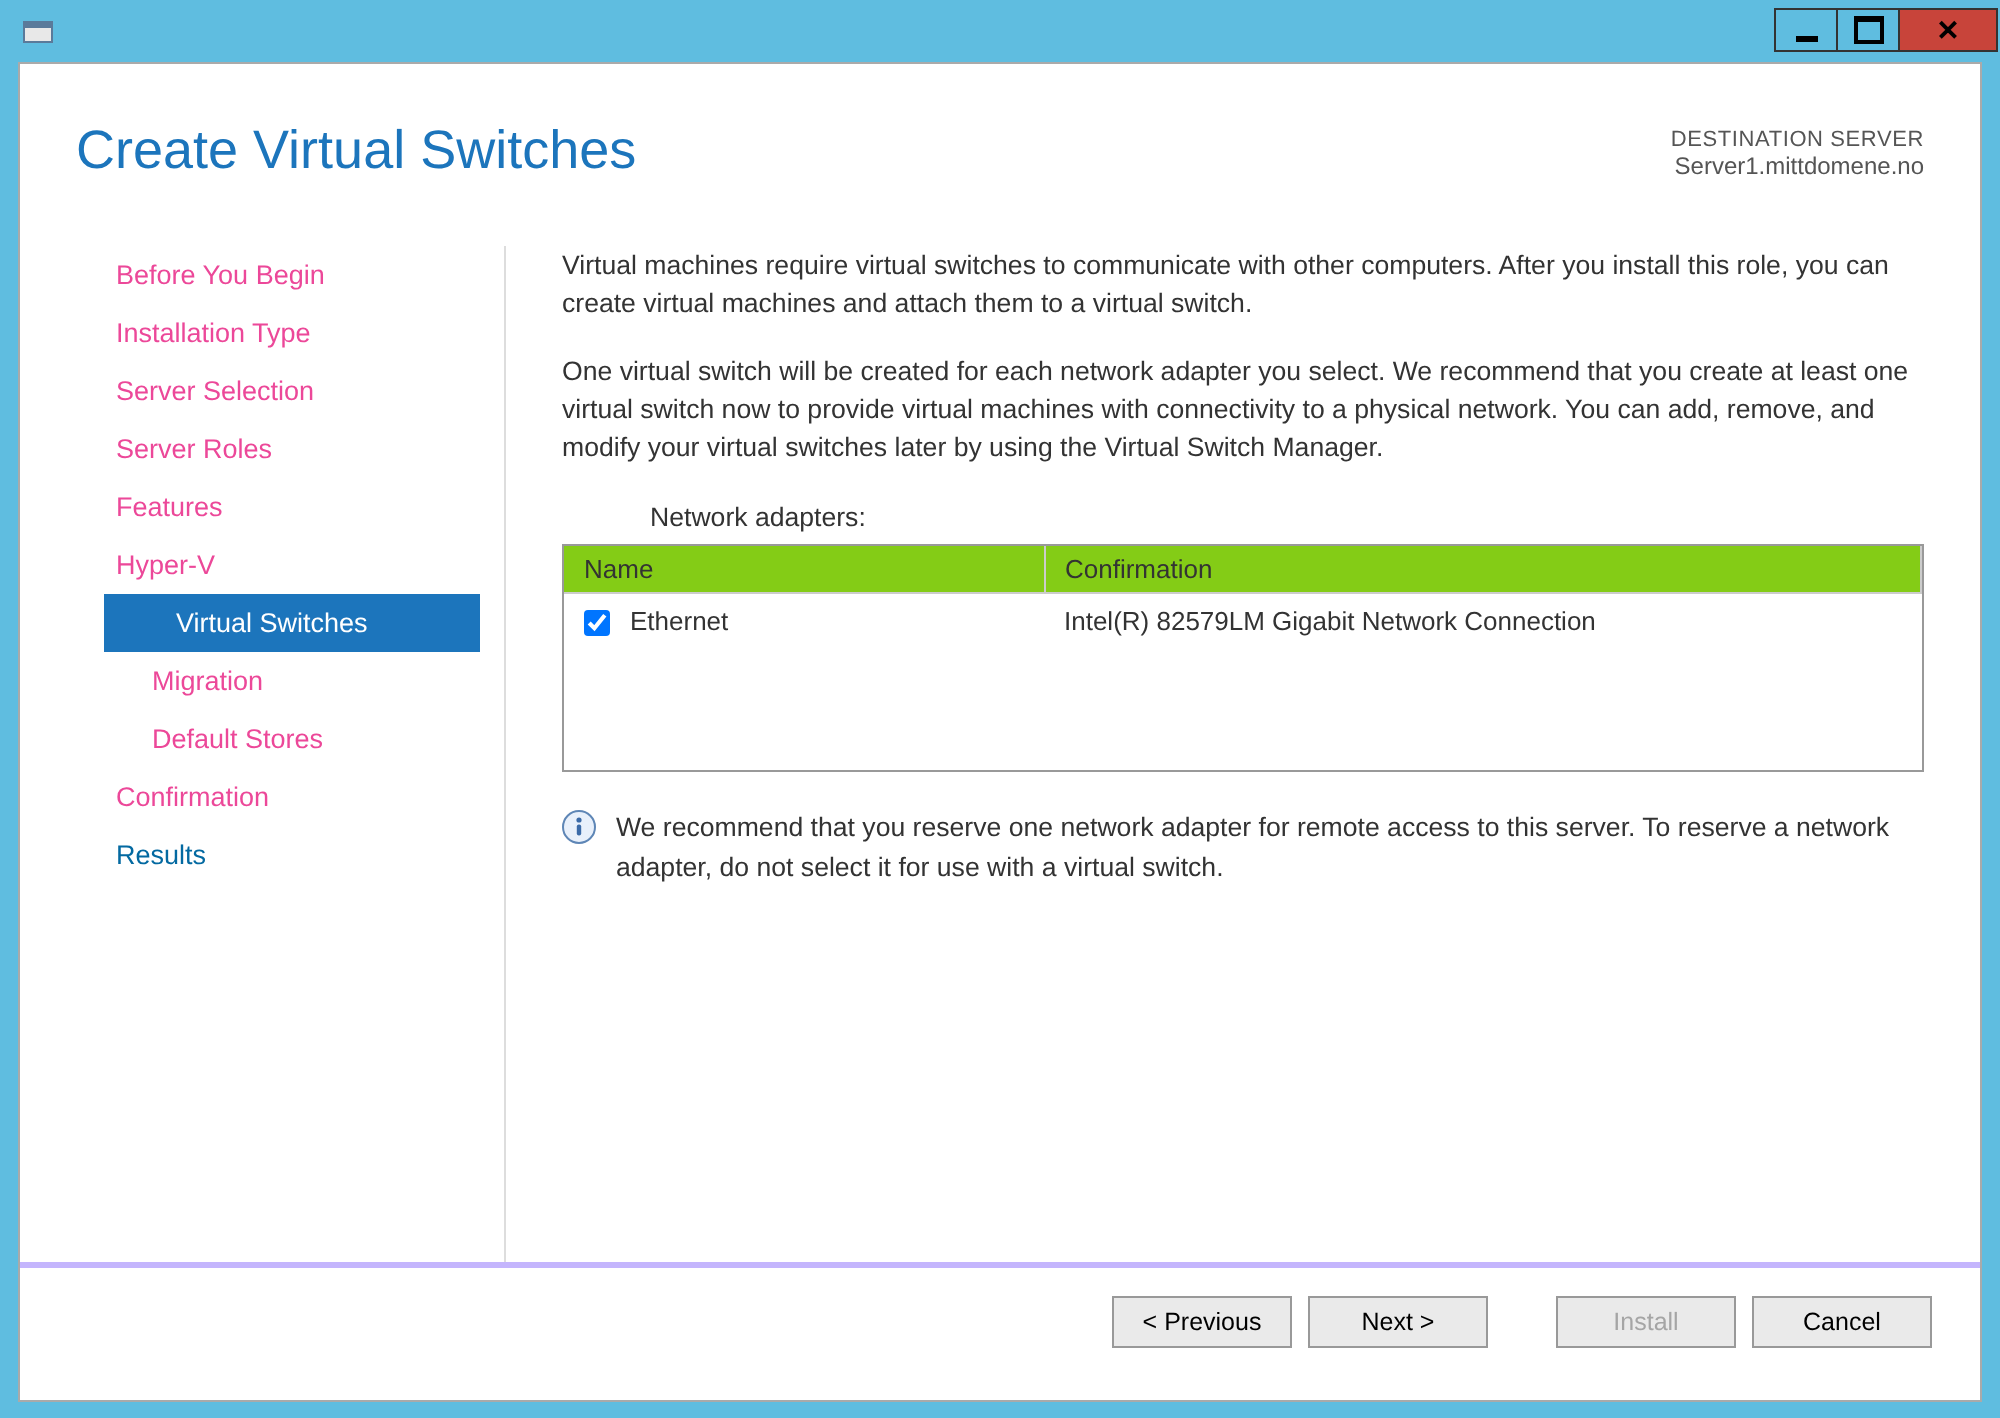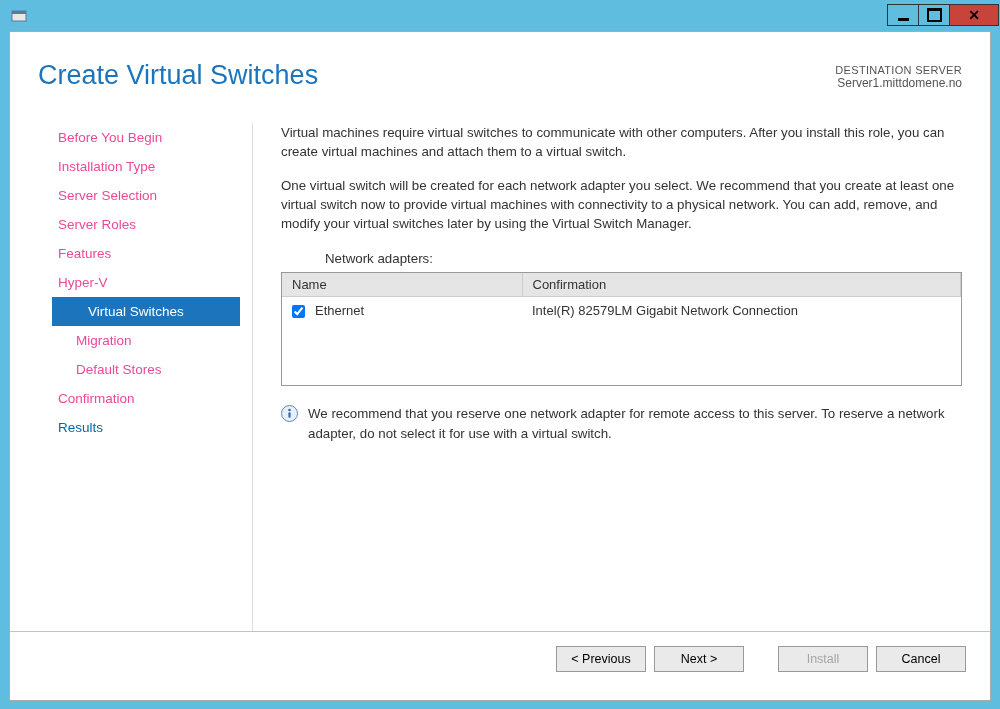--- a/index.html
+++ b/index.html
@@ -166,21 +166,21 @@
       overflow: hidden;
     }
     .adapter-table {
       width: 100%;
       border-collapse: collapse;
       font-size: 13px;
     }
     .adapter-table th {
       text-align: left;
       font-weight: normal;
-      background: #e5e5e5;
+      background: #84cc16;
       border-right: 1px solid #ccc;
       border-bottom: 1px solid #ccc;
       padding: 4px 10px;
     }
     .adapter-table th:first-child {
       width: 240px;
     }
     .adapter-table td {
       padding: 6px 10px;
       vertical-align: middle;
@@ -196,21 +196,21 @@
       gap: 10px;
     }
     .info-icon-svg {
       flex-shrink: 0;
       margin-top: 1px;
     }
     .info-text {
       line-height: 1.45;
     }
     .footer {
-      border-top: 1px solid #c4b5fd;
+      border-top: 3px solid #c4b5fd;
       padding: 14px 24px 0 24px;
       display: flex;
       justify-content: flex-end;
       gap: 8px;
     }
     .footer .spacer {
       width: 18px;
     }
     .btn {
       min-width: 90px;

